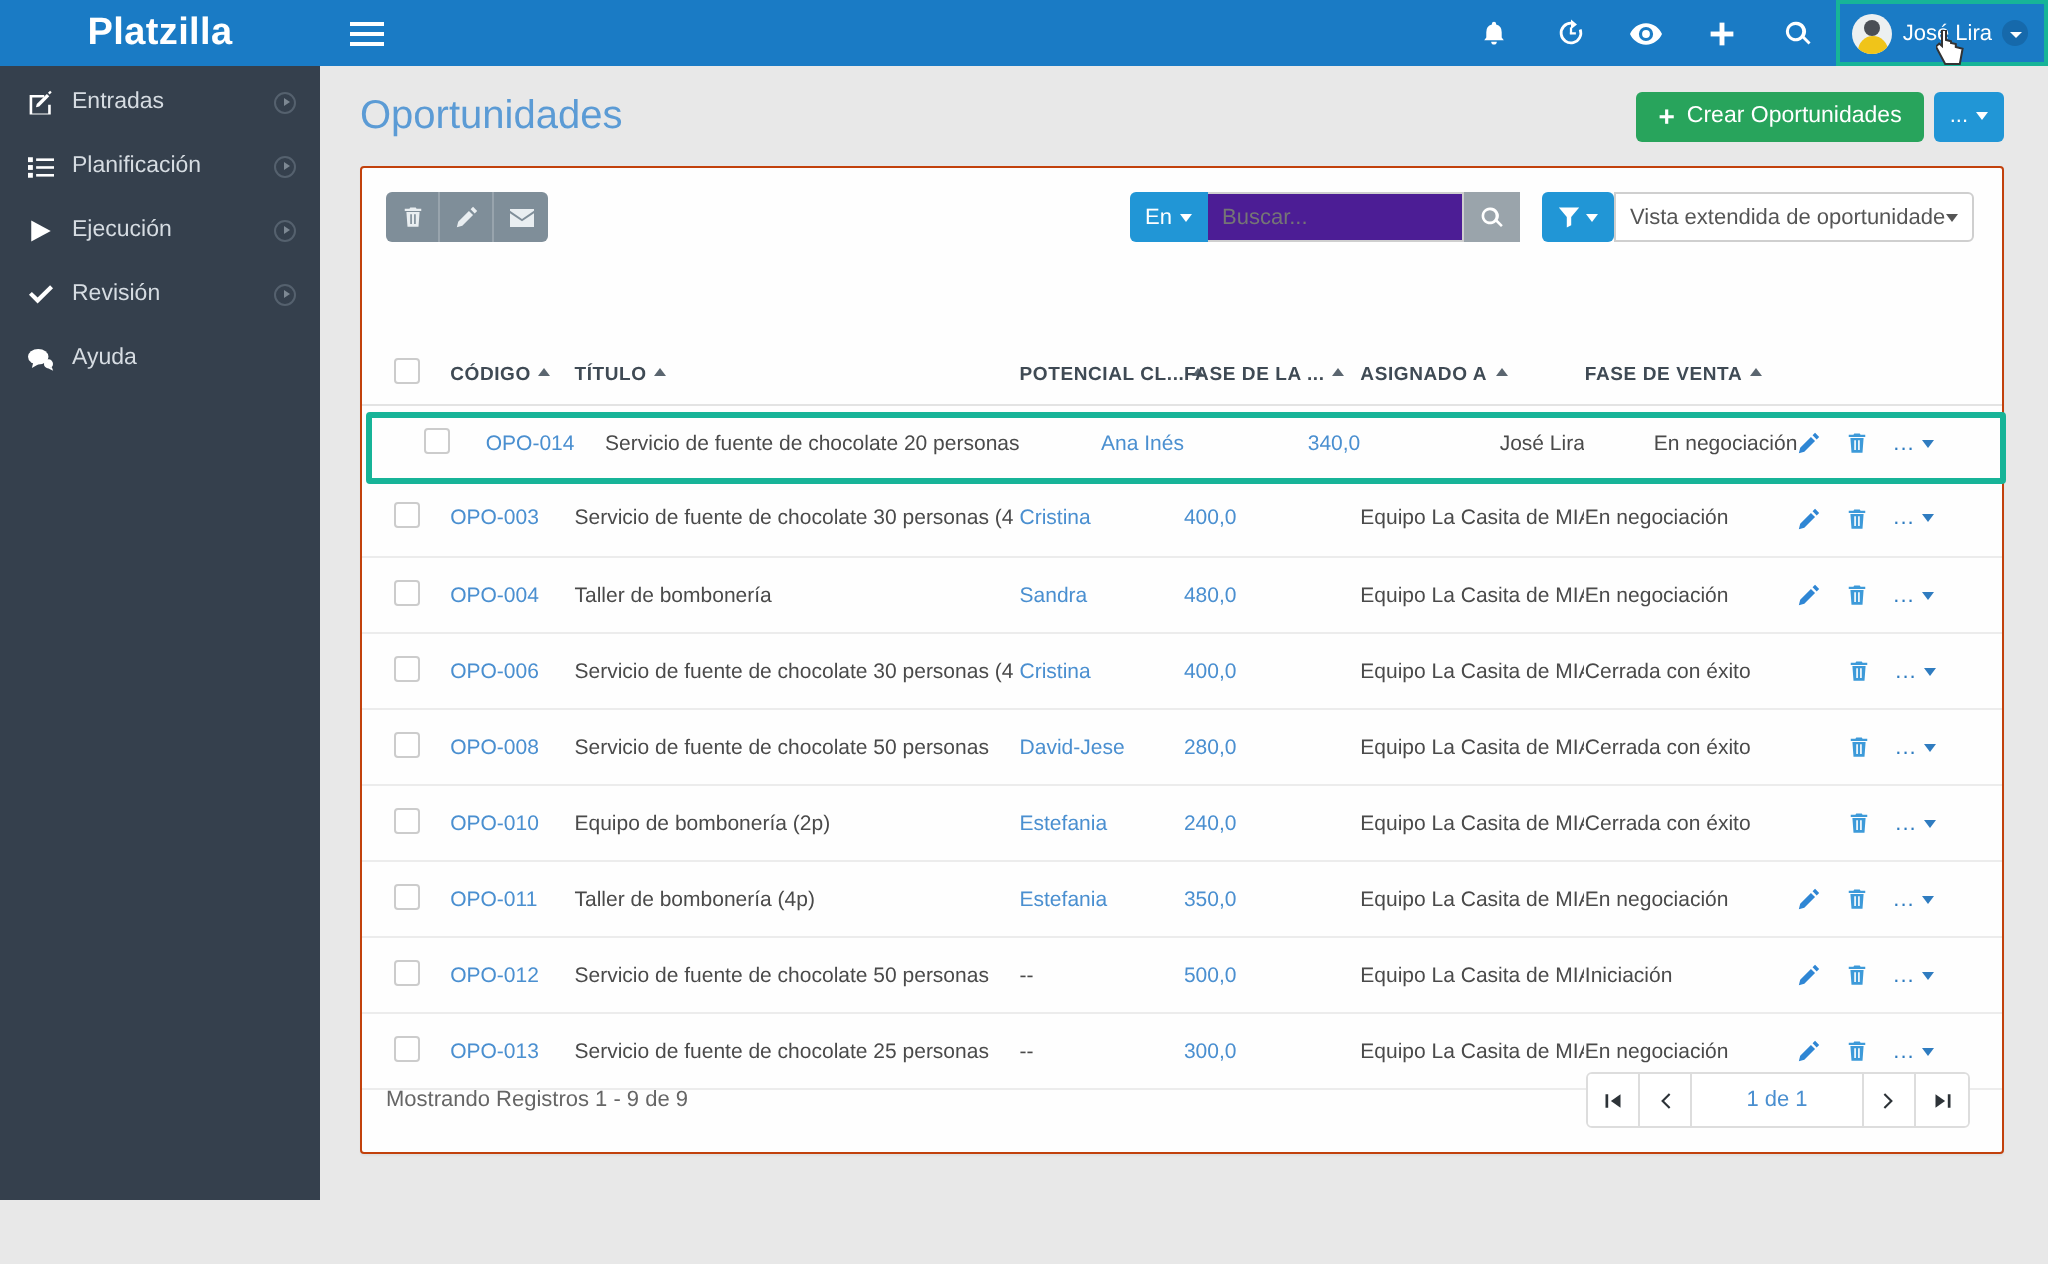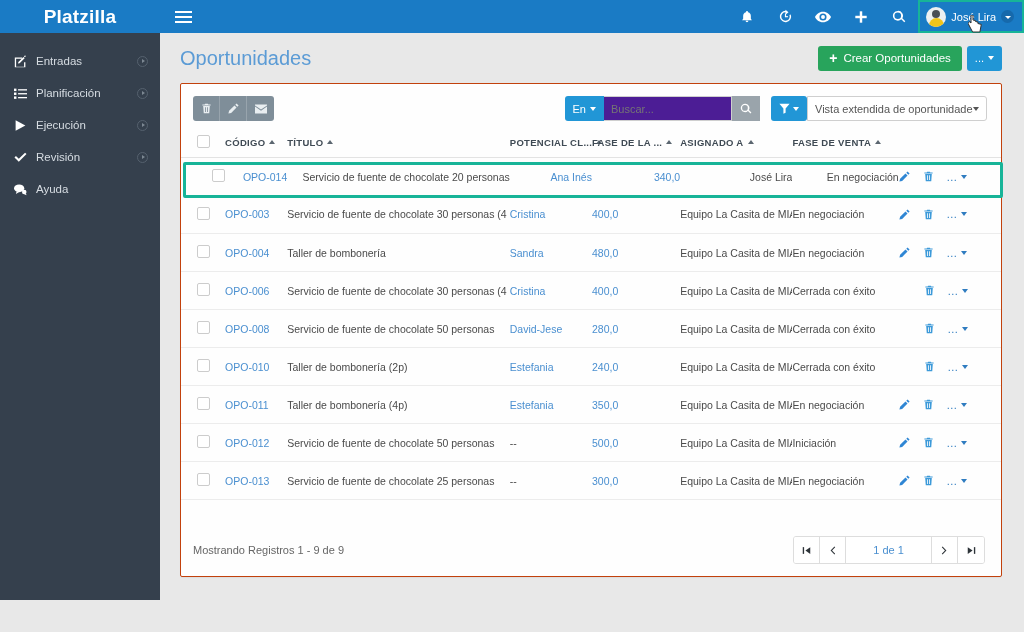--- a/index.html
+++ b/index.html
@@ -18,21 +18,21 @@
     background: #35404d;
   }
   .brand {
     height: 33px; background: #1a7bc5;
     display: flex; align-items: center; justify-content: center;
   }
   .brand-text {
     color: #ffffff; font-size: 19px; font-weight: bold;
     letter-spacing: .2px;
   }
-  .nav { padding-top: 12px; }
+  .nav { padding-top: 2px; }
   .nav-item {
     display: flex; align-items: center;
     height: 32px; padding: 0 12px 0 14px;
     color: #c3cad2; font-size: 11.5px;
     cursor: pointer; position: relative;
   }
   .nav-ico {
     width: 22px; display: flex; align-items: center;
     color: #ffffff;
   }
@@ -198,21 +198,21 @@
     background: #fff; font-size: 11px; color: #555;
     display: flex; align-items: center; justify-content: space-between;
     padding: 0 7px; border-radius: 0 3px 3px 0; cursor: pointer;
   }
   .view-select .cap {
     overflow: hidden; white-space: nowrap; text-overflow: clip;
   }
   .view-select .dd { border-top: 4px solid #555; border-left: 3.5px solid transparent; border-right: 3.5px solid transparent; width:0;height:0; }
 
   
-  table.grid { width: 100%; border-collapse: collapse; table-layout: fixed; }
+  table.grid { width: 100%; border-collapse: collapse; table-layout: fixed; margin-top: 44px; }
   table.grid th {
     font-size: 9.5px; color: #3f4a54; font-weight: bold;
     letter-spacing: .3px; text-align: left;
     padding: 4px 0 7px 0; border-bottom: 1px solid #e3e3e3;
     white-space: nowrap;
   }
   .sort-caret {
     display: inline-block; width: 0; height: 0;
     border-bottom: 4px solid #5b6670;
     border-left: 3px solid transparent;
@@ -601,21 +601,21 @@
                         <path d="M6 1h4l.6 1H14v1.6H2V2h3.4L6 1zM3.2 4.4h9.6L12 15H4L3.2 4.4zM6 6v7h1.2V6H6zm2.8 0v7H10V6H8.8z"></path>
                       </svg>
                     </span>
                     <span class="dots">...<span class="dd"></span></span>
                   </div>
                 </td>
               </tr>
               <tr>
                 <td class="col-chk"><span class="chk"></span></td>
                 <td class="col-code"><span class="cell-link">OPO-010</span></td>
-                <td class="col-title">Taller de bombonería (2p)</td>
+                <td class="col-title">Equipo de bombonería (2p)</td>
                 <td class="col-pot"><span class="cell-link">Estefania</span></td>
                 <td class="col-val"><span class="cell-link">240,0</span></td>
                 <td class="col-asig">Equipo La Casita de MIA</td>
                 <td class="col-fase">Cerrada con éxito</td>
                 <td class="col-act">
                   <div class="acts">
                     <span class="act-placeholder"></span>
                     <span class="act-ico">
                       <svg width="11" height="11" viewBox="0 0 16 16" fill="#3d9ad9">
                         <path d="M6 1h4l.6 1H14v1.6H2V2h3.4L6 1zM3.2 4.4h9.6L12 15H4L3.2 4.4zM6 6v7h1.2V6H6zm2.8 0v7H10V6H8.8z"></path>

